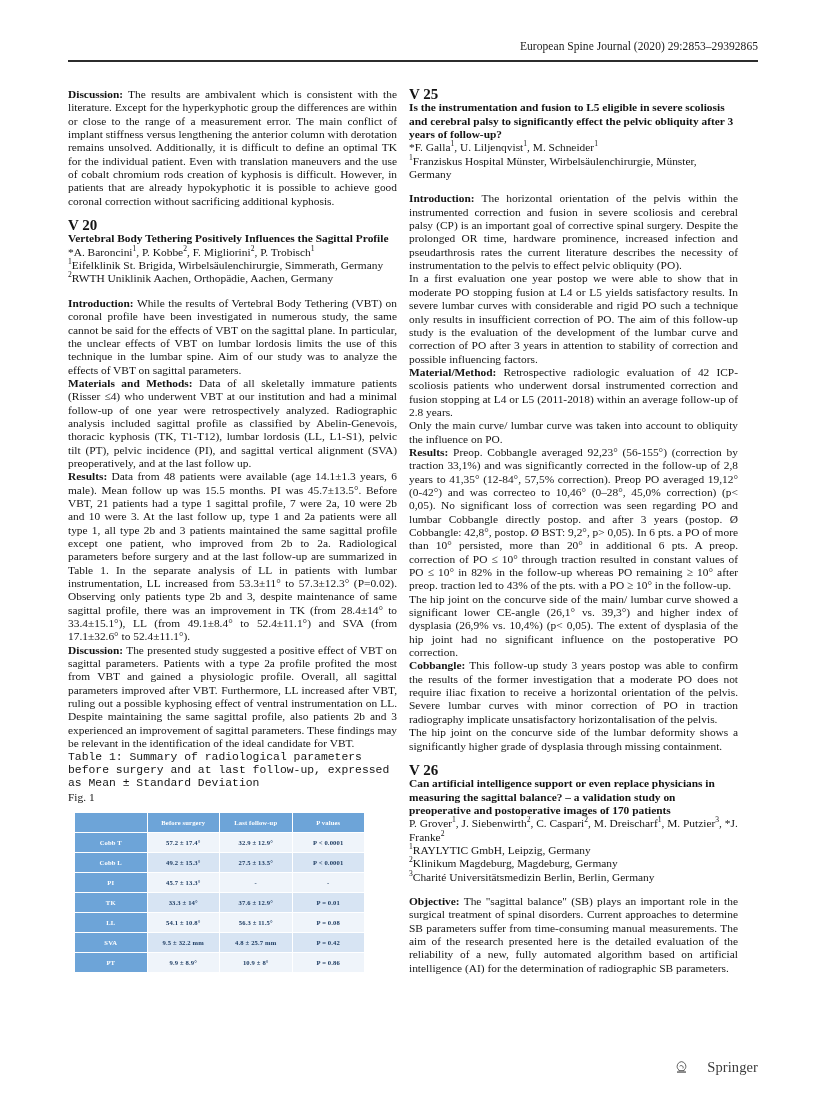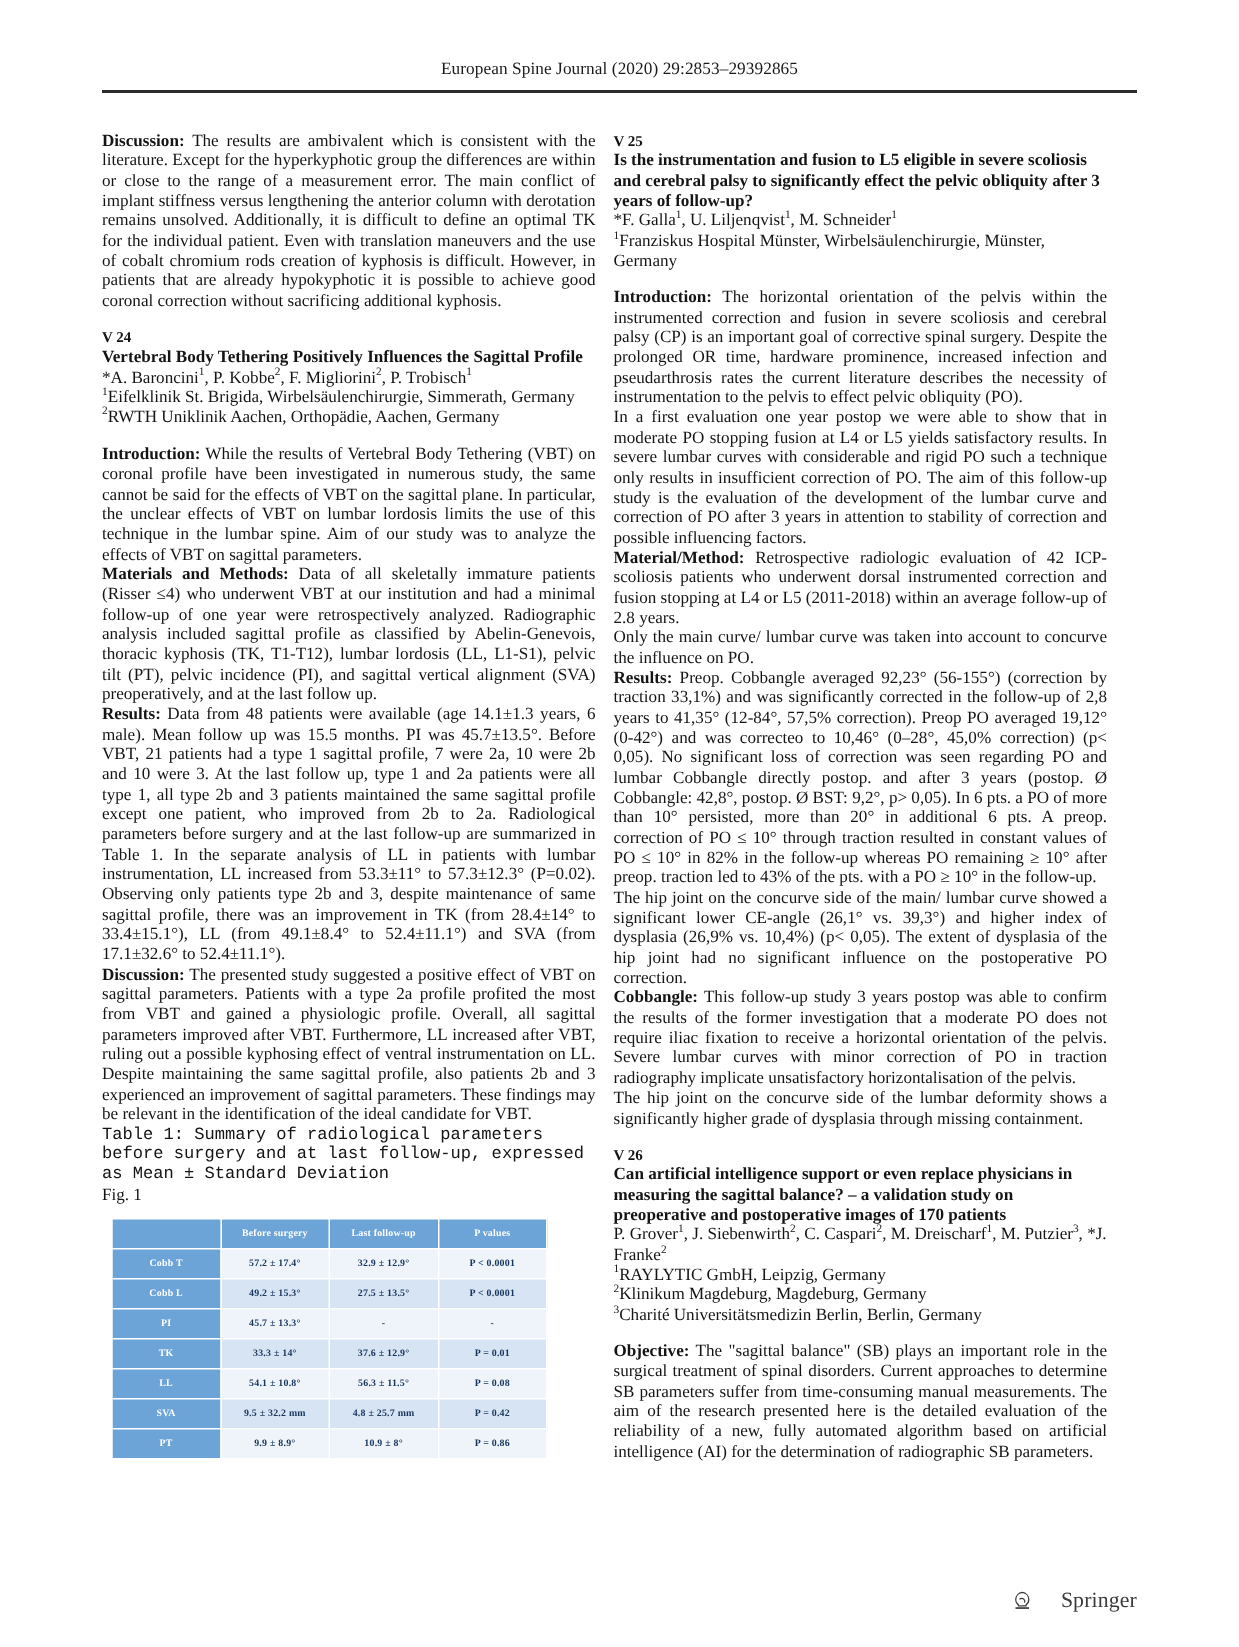--- a/index.html
+++ b/index.html
@@ -19,21 +19,21 @@
     overflow: hidden;
     box-sizing: border-box;
   }
   
   .running-head {
     position: absolute;
     left: 68px;
     top: 40px;
     width: 690px;
     display: flex;
-    justify-content: center;
+    justify-content: flex-end;
     align-items: flex-end;
     font-family: "Liberation Serif", serif;
     font-size: 11.5px;
     color: #1a1a1a;
     letter-spacing: 0.05px;
   }
   .head-rule {
     position: absolute;
     left: 68px;
     top: 60px;
@@ -59,21 +59,21 @@
     line-height: 13.35px;
     text-align: justify;
     text-justify: inter-word;
     hyphens: auto;
     color: #141414;
   }
   .para + .para { margin-top: 0; }
   .spacer-sm { height: 11px; }
   b, .b { font-weight: bold; }
   .talk-id {
-    font-size: 10px;
+    font-size: 15px;
     line-height: 13.35px;
     font-weight: bold;
     margin: 0;
   }
   .talk-title {
     font-size: 11.4px;
     line-height: 13.35px;
     font-weight: bold;
     margin: 0;
     text-align: left;
@@ -169,21 +169,21 @@
   <div class="head-rule"></div>
 
   <div class="columns">
 
     <div class="col">
 
       <p class="para"><b>Discussion:</b><span> The results are ambivalent which is consistent with the literature. Except for the hyperkyphotic group the differences are within or close to the range of a measurement error. The main conflict of implant stiffness versus lengthening the anterior column with derotation remains unsolved. Additionally, it is difficult to define an optimal TK for the individual patient. Even with translation maneuvers and the use of cobalt chromium rods creation of kyphosis is difficult. However, in patients that are already hypokyphotic it is possible to achieve good coronal correction without sacrificing additional kyphosis.</span></p>
 
       <div class="spacer-sm"></div>
 
-      <p class="talk-id">V 24</p>
+      <p class="talk-id">V 20</p>
       <p class="talk-title">Vertebral Body Tethering Positively Influences the Sagittal Profile</p>
       <p class="authors">*A. Baroncini<sup>1</sup>, P. Kobbe<sup>2</sup>, F. Migliorini<sup>2</sup>, P. Trobisch<sup>1</sup></p>
       <p class="affil"><sup>1</sup>Eifelklinik St. Brigida, Wirbelsäulenchirurgie, Simmerath, Germany</p>
       <p class="affil"><sup>2</sup>RWTH Uniklinik Aachen, Orthopädie, Aachen, Germany</p>
 
       <div class="spacer-sm"></div>
 
       <p class="para"><b>Introduction:</b><span> While the results of Vertebral Body Tethering (VBT) on coronal profile have been investigated in numerous study, the same cannot be said for the effects of VBT on the sagittal plane. In particular, the unclear effects of VBT on lumbar lordosis limits the use of this technique in the lumbar spine. Aim of our study was to analyze the effects of VBT on sagittal parameters.</span></p>
       <p class="para"><b>Materials and Methods:</b><span> Data of all skeletally immature patients (Risser ≤4) who underwent VBT at our institution and had a minimal follow-up of one year were retrospectively analyzed. Radiographic analysis included sagittal profile as classified by Abelin-Genevois, thoracic kyphosis (TK, T1-T12), lumbar lordosis (LL, L1-S1), pelvic tilt (PT), pelvic incidence (PI), and sagittal vertical alignment (SVA) preoperatively, and at the last follow up.</span></p>
       <p class="para"><b>Results:</b><span> Data from 48 patients were available (age 14.1±1.3 years, 6 male). Mean follow up was 15.5 months. PI was 45.7±13.5°. Before VBT, 21 patients had a type 1 sagittal profile, 7 were 2a, 10 were 2b and 10 were 3. At the last follow up, type 1 and 2a patients were all type 1, all type 2b and 3 patients maintained the same sagittal profile except one patient, who improved from 2b to 2a. Radiological parameters before surgery and at the last follow-up are summarized in Table 1. In the separate analysis of LL in patients with lumbar instrumentation, LL increased from 53.3±11° to 57.3±12.3° (P=0.02). Observing only patients type 2b and 3, despite maintenance of same sagittal profile, there was an improvement in TK (from 28.4±14° to 33.4±15.1°), LL (from 49.1±8.4° to 52.4±11.1°) and SVA (from 17.1±32.6° to 52.4±11.1°).</span></p>
@@ -254,21 +254,21 @@
       <p class="talk-id">V 25</p>
       <p class="talk-title">Is the instrumentation and fusion to L5 eligible in severe scoliosis and cerebral palsy to significantly effect the pelvic obliquity after 3 years of follow-up?</p>
       <p class="authors">*F. Galla<sup>1</sup>, U. Liljenqvist<sup>1</sup>, M. Schneider<sup>1</sup></p>
       <p class="affil"><sup>1</sup>Franziskus Hospital Münster, Wirbelsäulenchirurgie, Münster, Germany</p>
 
       <div class="spacer-sm"></div>
 
       <p class="para"><b>Introduction:</b><span> The horizontal orientation of the pelvis within the instrumented correction and fusion in severe scoliosis and cerebral palsy (CP) is an important goal of corrective spinal surgery. Despite the prolonged OR time, hardware prominence, increased infection and pseudarthrosis rates the current literature describes the necessity of instrumentation to the pelvis to effect pelvic obliquity (PO).</span></p>
       <p class="para"><span>In a first evaluation one year postop we were able to show that in moderate PO stopping fusion at L4 or L5 yields satisfactory results. In severe lumbar curves with considerable and rigid PO such a technique only results in insufficient correction of PO. The aim of this follow-up study is the evaluation of the development of the lumbar curve and correction of PO after 3 years in attention to stability of correction and possible influencing factors.</span></p>
       <p class="para"><b>Material/Method:</b><span> Retrospective radiologic evaluation of 42 ICP-scoliosis patients who underwent dorsal instrumented correction and fusion stopping at L4 or L5 (2011-2018) within an average follow-up of 2.8 years.</span></p>
-      <p class="para"><span>Only the main curve/ lumbar curve was taken into account to concurve the influence on PO.</span></p>
+      <p class="para"><span>Only the main curve/ lumbar curve was taken into account to obliquity the influence on PO.</span></p>
       <p class="para"><b>Results:</b><span> Preop. Cobbangle averaged 92,23° (56-155°) (correction by traction 33,1%) and was significantly corrected in the follow-up of 2,8 years to 41,35° (12-84°, 57,5% correction). Preop PO averaged 19,12° (0-42°) and was correcteo to 10,46° (0–28°, 45,0% correction) (p&lt; 0,05). No significant loss of correction was seen regarding PO and lumbar Cobbangle directly postop. and after 3 years (postop. Ø Cobbangle: 42,8°, postop. Ø BST: 9,2°, p&gt; 0,05). In 6 pts. a PO of more than 10° persisted, more than 20° in additional 6 pts. A preop. correction of PO ≤ 10° through traction resulted in constant values of PO ≤ 10° in 82% in the follow-up whereas PO remaining ≥ 10° after preop. traction led to 43% of the pts. with a PO ≥ 10° in the follow-up.</span></p>
       <p class="para"><span>The hip joint on the concurve side of the main/ lumbar curve showed a significant lower CE-angle (26,1° vs. 39,3°) and higher index of dysplasia (26,9% vs. 10,4%) (p&lt; 0,05). The extent of dysplasia of the hip joint had no significant influence on the postoperative PO correction.</span></p>
       <p class="para"><b>Cobbangle:</b><span> This follow-up study 3 years postop was able to confirm the results of the former investigation that a moderate PO does not require iliac fixation to receive a horizontal orientation of the pelvis. Severe lumbar curves with minor correction of PO in traction radiography implicate unsatisfactory horizontalisation of the pelvis.</span></p>
       <p class="para"><span>The hip joint on the concurve side of the lumbar deformity shows a significantly higher grade of dysplasia through missing containment.</span></p>
 
       <div class="spacer-sm"></div>
 
       <p class="talk-id">V 26</p>
       <p class="talk-title">Can artificial intelligence support or even replace physicians in measuring the sagittal balance? – a validation study on preoperative and postoperative images of 170 patients</p>
       <p class="authors">P. Grover<sup>1</sup>, J. Siebenwirth<sup>2</sup>, C. Caspari<sup>2</sup>, M. Dreischarf<sup>1</sup>, M. Putzier<sup>3</sup>, *J. Franke<sup>2</sup></p>

